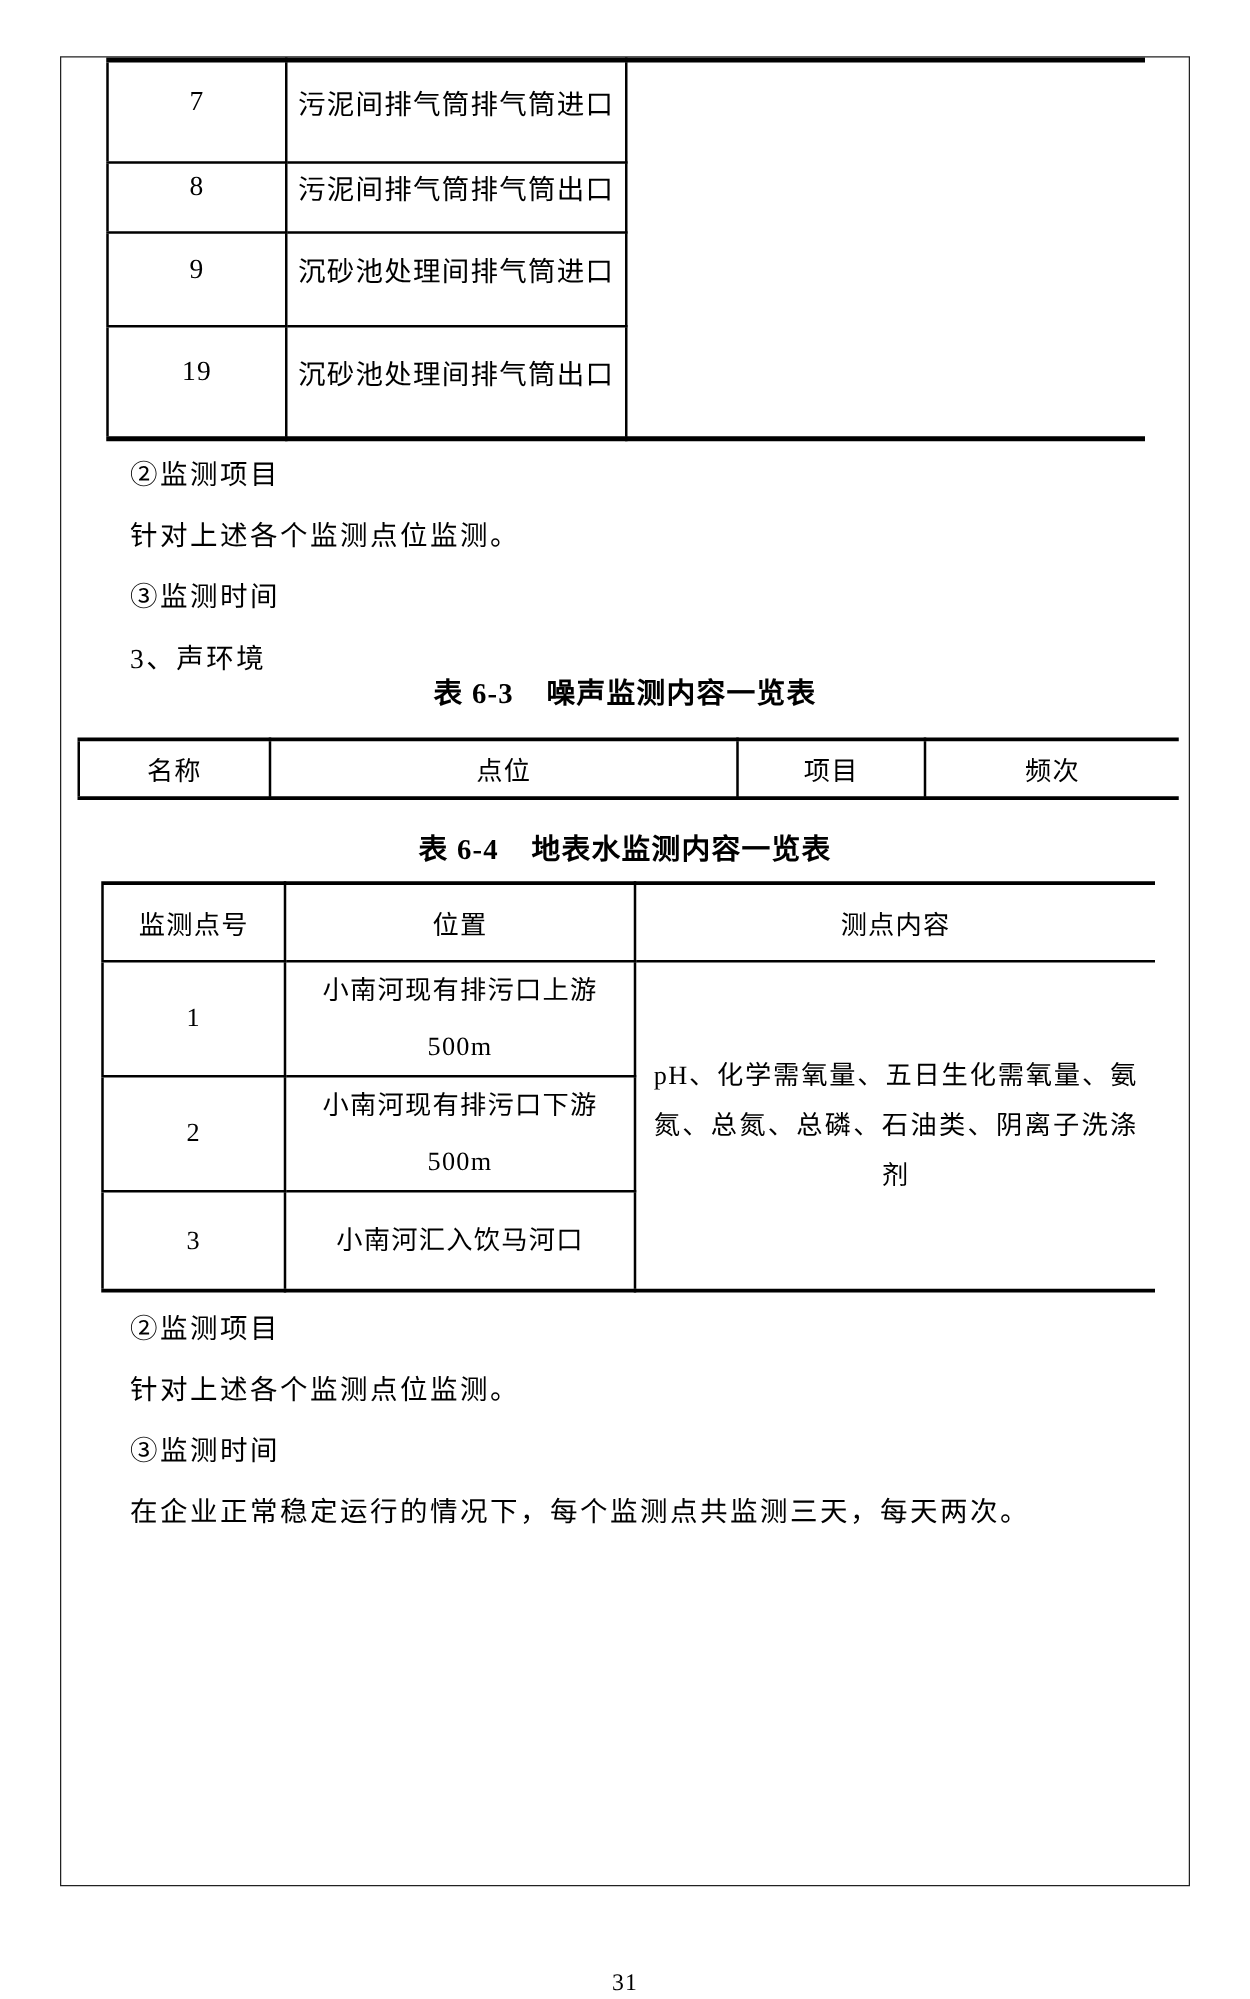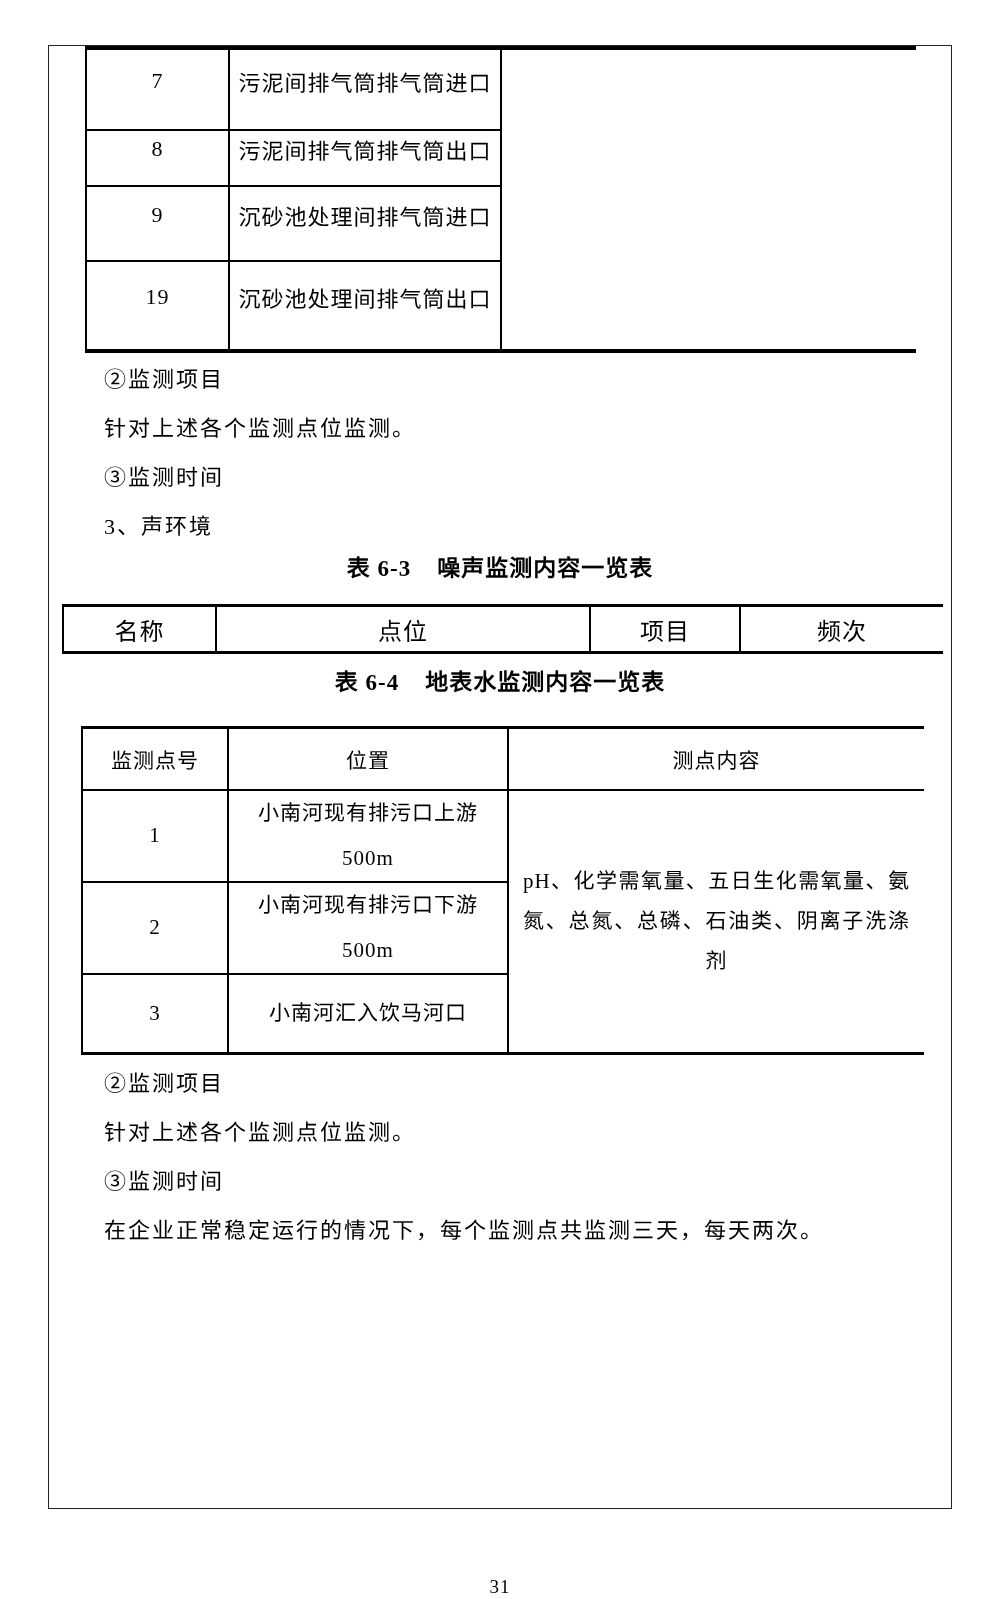--- a/index.html
+++ b/index.html
@@ -60,50 +60,50 @@
   .para.first { margin-top: 14px; }
   .para.indent { margin-left: 72px; }
 
   
   .tbl-title {
     text-align: center;
     font-weight: bold;
     font-size: 23px;
     line-height: 28px;
     letter-spacing: 1px;
-    margin-top: 15px;
+    margin-top: 1px;
   }
   .tbl-title .gap { display: inline-block; width: 26px; }
 
   
   .t-noise {
     margin: 21px 0 0 13px;
     width: 880px;
     border-top: 3px solid #000;
     border-bottom: 3px solid #000;
     border-left: 2px solid #000;
   }
   .t-noise th, .t-noise td {
     border-right: 2px solid #000;
     font-weight: normal;
-    font-size: 24px;
+    font-size: 21px;
     text-align: center;
     vertical-align: middle;
     letter-spacing: 1px;
     padding: 0 10px;
   }
   .t-noise th { border-bottom: 2px solid #000; }
   .t-noise th:last-child, .t-noise td:last-child { border-right: none; }
   .t-noise tr.hd { height: 47px; }
   .t-noise tr.bd { height: 108px; }
   .t-noise .two-line { line-height: 36px; }
 
   
   .t-water {
-    margin: 29px 0 0 32px;
+    margin: 11px 0 0 32px;
     width: 842px;
     border-top: 3px solid #000;
     border-bottom: 3px solid #000;
     border-left: 2px solid #000;
   }
   .t-water th, .t-water td {
     border-right: 2px solid #000;
     border-bottom: 2px solid #000;
     font-weight: normal;
     font-size: 21px;
@@ -190,21 +190,21 @@
           <tr class="hd">
         <th>名称</th>
         <th>点位</th>
         <th>项目</th>
         <th>频次</th>
       </tr>
     </tbody>
       </table>
 
 
-    <div class="tbl-title" style="margin-top:15px">
+    <div class="tbl-title" style="margin-top:26px">
       <span>表 6-4</span><span class="gap"></span><span>地表水监测内容一览表</span>
     </div>
 
     <table class="t-water">
       <colgroup>
           <col style="width:146px">
           <col style="width:280px">
           <col style="width:416px">
         </colgroup>
       <tbody>

